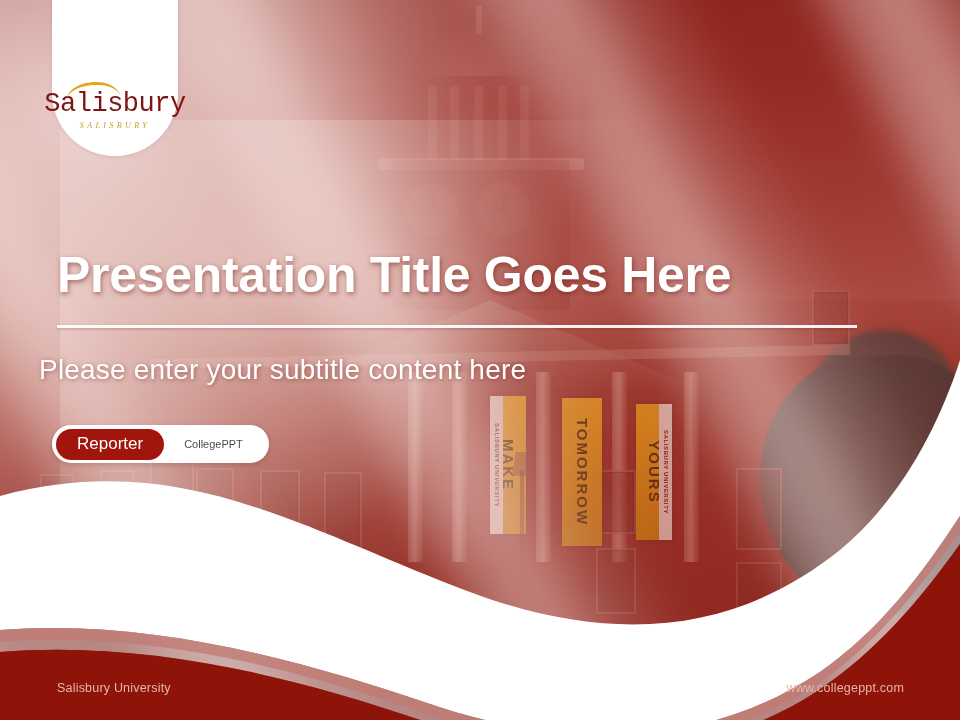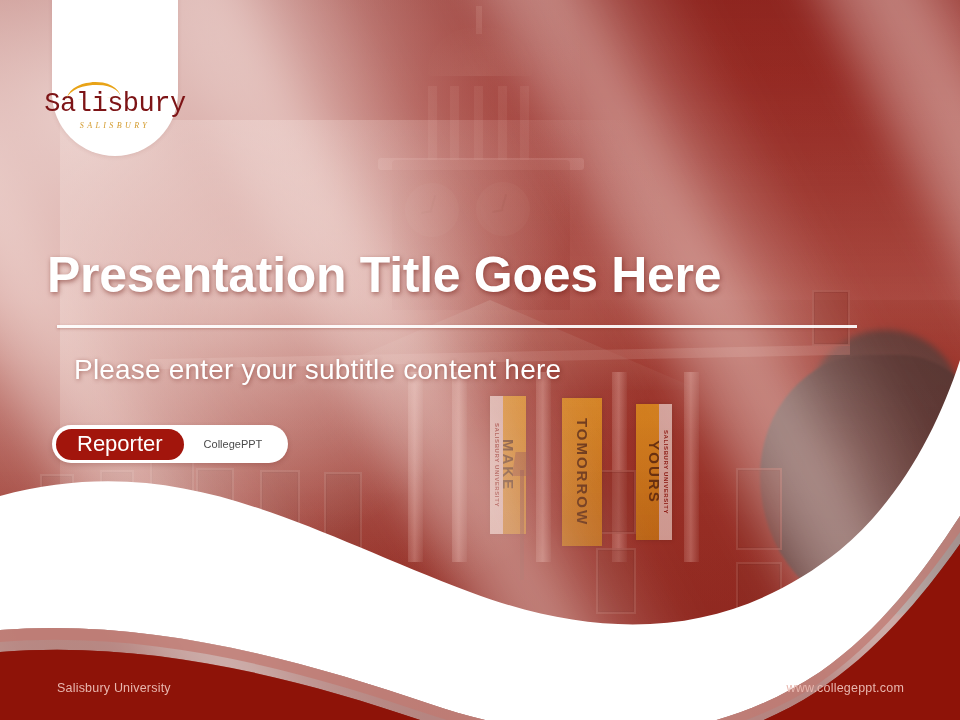--- a/index.html
+++ b/index.html
@@ -269,40 +269,40 @@
     color: #d39a2a;
     letter-spacing: 3.4px;
     margin-top: 3px;
     font-style: italic;
     white-space: nowrap;
   }
 
   
   .title {
     position: absolute;
-    left: 47px; top: 248px;
+    left: 57px; top: 248px;
     width: 820px;
     color: #ffffff;
     font-size: 50px;
     font-weight: bold;
     letter-spacing: -0.3px;
     line-height: 1.08;
     text-shadow: 1px 2px 5px rgba(110,28,20,.55);
     white-space: nowrap;
   }
   .divider {
     position: absolute;
     left: 57px; top: 325px;
     width: 800px; height: 3px;
     background: rgba(255,255,255,.92);
     box-shadow: 0 1px 3px rgba(120,34,26,.3);
   }
   .subtitle {
     position: absolute;
-    left: 74px; top: 354px;
+    left: 39px; top: 354px;
     color: #ffffff;
     font-size: 28px;
     font-weight: normal;
     letter-spacing: .2px;
     text-shadow: 1px 1px 4px rgba(110,28,20,.5);
     white-space: nowrap;
   }
 
   
   .pill {
@@ -317,21 +317,21 @@
     box-shadow: 0 2px 5px rgba(110,36,28,.25);
   }
   .pill-left {
     background: #a2150c;
     color: #ffffff;
     border-radius: 16px;
     height: 31px;
     display: flex;
     align-items: center;
     padding: 0 21px;
-    font-size: 22px;
+    font-size: 17px;
     white-space: nowrap;
   }
   .pill-right {
     color: #4a4a4a;
     font-size: 11px;
     padding: 0 22px 0 20px;
     white-space: nowrap;
   }
 
   

